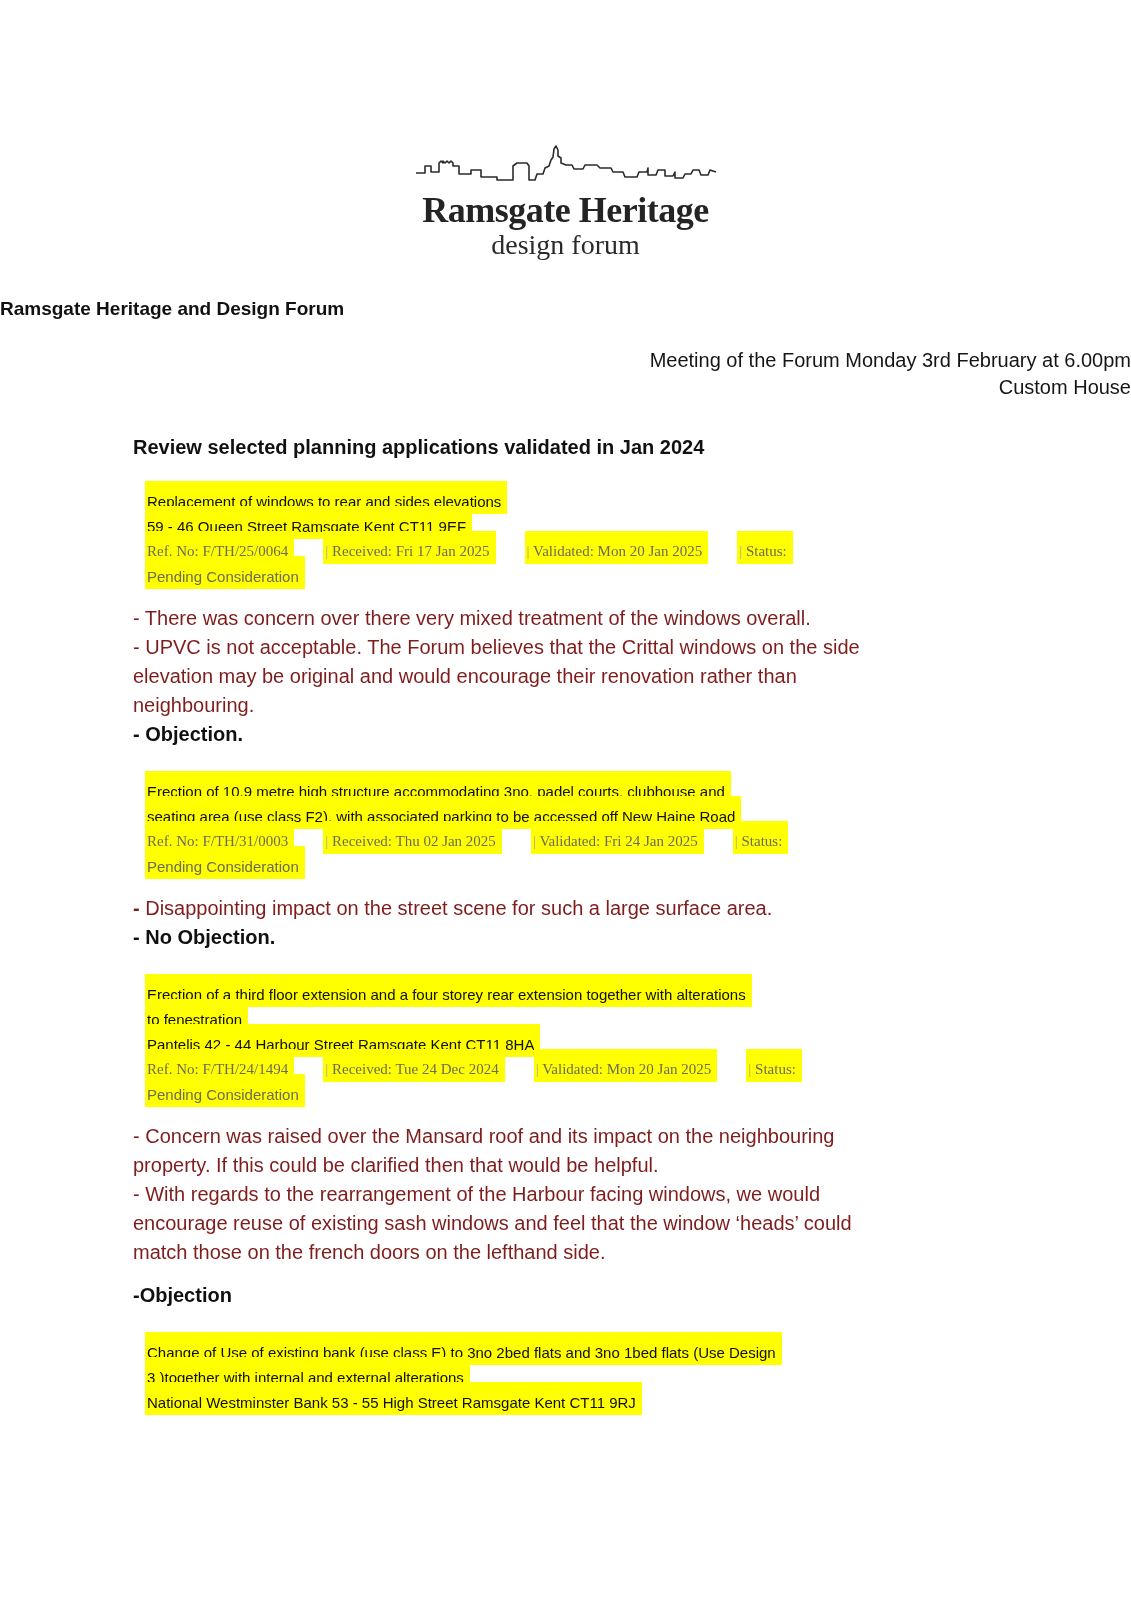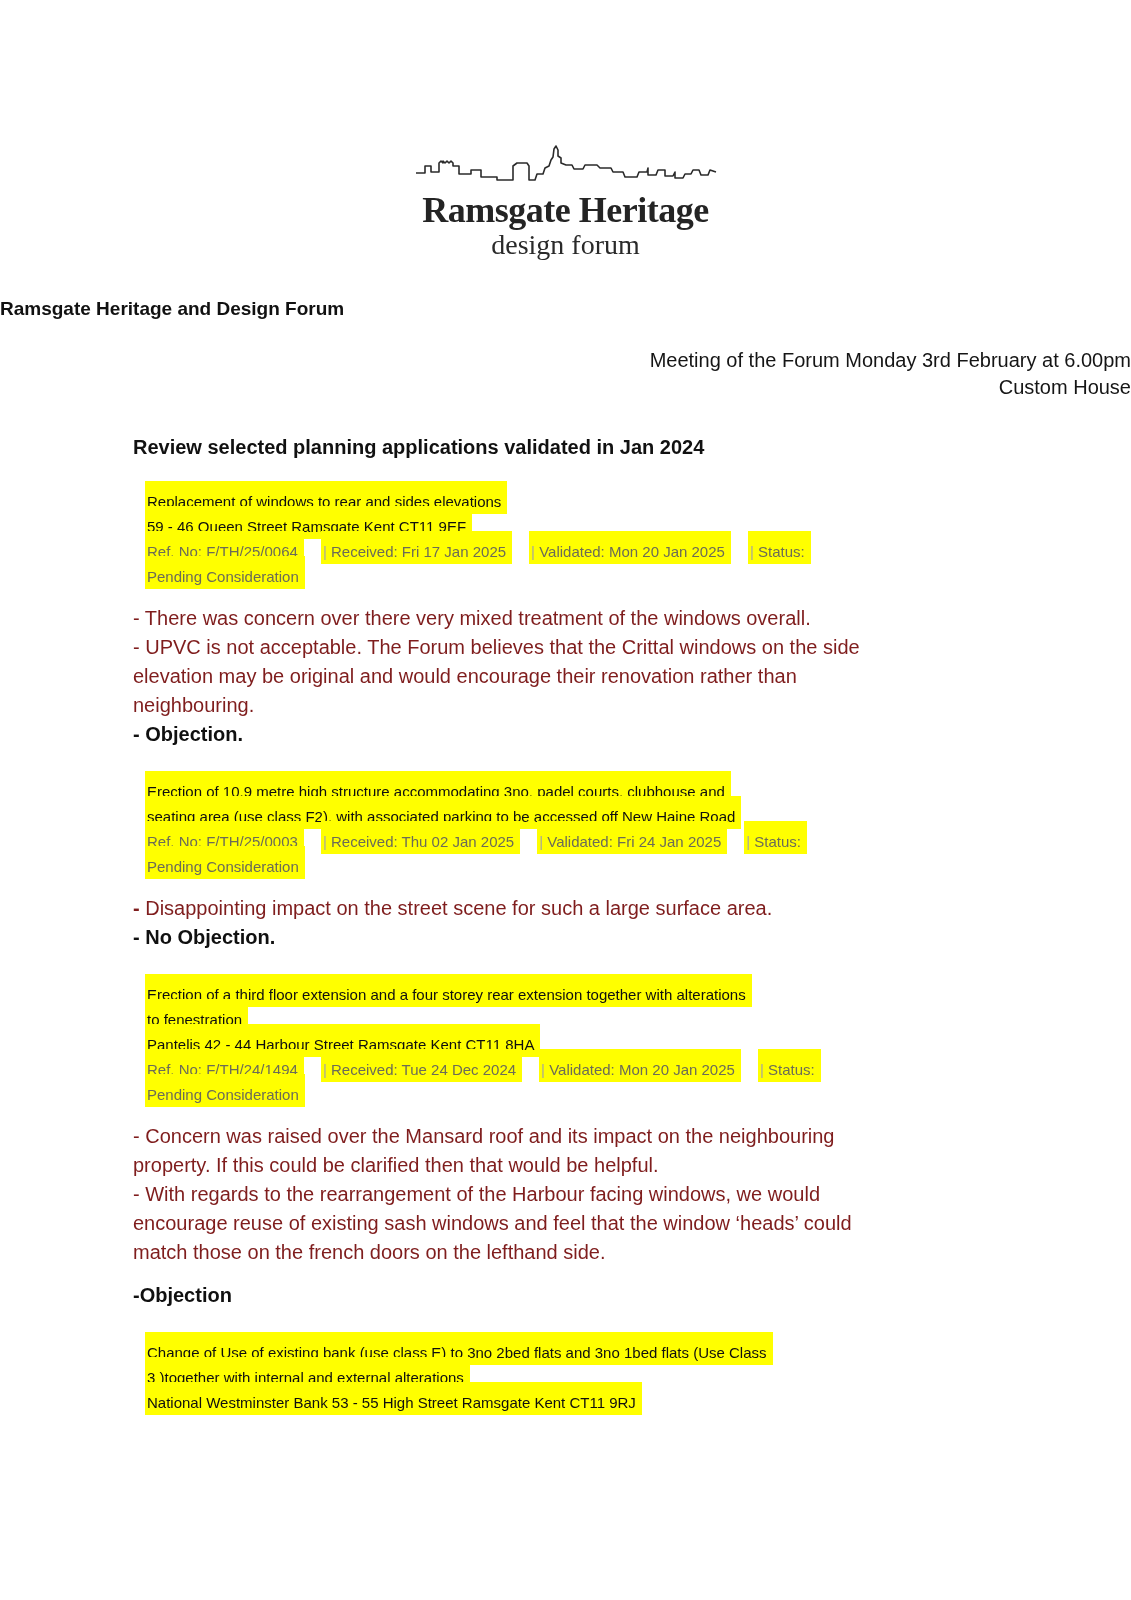--- a/index.html
+++ b/index.html
@@ -60,21 +60,21 @@
   }
   
   .app{margin:26px 0 0 133px;}
   .hl-block{width:max-content;max-width:990px;}
   .hl-line{
     height:25px;
     display:flex;
     align-items:center;
     white-space:pre;
   }
-  .meta-line{gap:5px;}
+  .meta-line{gap:17px;font-family:Liberation Serif, serif;}
   .hl{
     display:block;
     height:25px;
     line-height:25px;
     background:#ffff00;
     padding:8px 6px 0 2px;
     font-size:15px;
     white-space:pre;
     margin-left:12px;
   }
@@ -131,21 +131,21 @@
       <div class="cline">neighbouring.</div>
       <div class="cline decision">- Objection.</div>
     </div>
   </section>
 
   <section class="app">
     <div class="hl-block">
       <div class="hl-line"><span class="hl desc">Erection of 10.9 metre high structure accommodating 3no. padel courts, clubhouse and</span></div>
       <div class="hl-line"><span class="hl desc">seating area (use class F2), with associated parking to be accessed off New Haine Road</span></div>
       <div class="hl-line meta-line">
-        <span class="hl meta"><span>Ref. No: F/TH/25/0003</span></span>
+        <span class="hl meta"><span>Ref. No: F/TH/31/0003</span></span>
         <span class="hl meta"><span class="pipe">|</span> <span>Received: Thu 02 Jan 2025</span></span>
         <span class="hl meta"><span class="pipe">|</span> <span>Validated: Fri 24 Jan 2025</span></span>
         <span class="hl meta"><span class="pipe">|</span> <span>Status:</span></span>
       </div>
       <div class="hl-line"><span class="hl meta">Pending Consideration</span></div>
     </div>
     <div class="comments">
       <div class="cline"><span class="dash-bold">-</span> <span>Disappointing impact on the street scene for such a large surface area.</span></div>
       <div class="cline decision">- No Objection.</div>
     </div>
@@ -169,19 +169,19 @@
       <div class="cline">property. If this could be clarified then that would be helpful.</div>
       <div class="cline">- With regards to the rearrangement of the Harbour facing windows, we would</div>
       <div class="cline">encourage reuse of existing sash windows and feel that the window ‘heads’ could</div>
       <div class="cline">match those on the french doors on the lefthand side.</div>
       <div class="cline decision decision-gap">-Objection</div>
     </div>
   </section>
 
   <section class="app">
     <div class="hl-block">
-      <div class="hl-line"><span class="hl desc">Change of Use of existing bank (use class E) to 3no 2bed flats and 3no 1bed flats (Use Class</span></div>
+      <div class="hl-line"><span class="hl desc">Change of Use of existing bank (use class E) to 3no 2bed flats and 3no 1bed flats (Use Design</span></div>
       <div class="hl-line"><span class="hl desc">3 )together with internal and external alterations</span></div>
       <div class="hl-line"><span class="hl addr">National Westminster Bank 53 - 55 High Street Ramsgate Kent CT11 9RJ</span></div>
     </div>
   </section>
 
 </div>
 
 </body></html>

